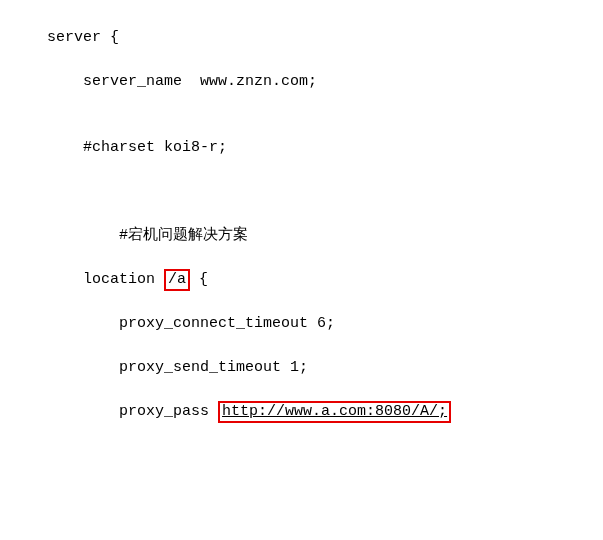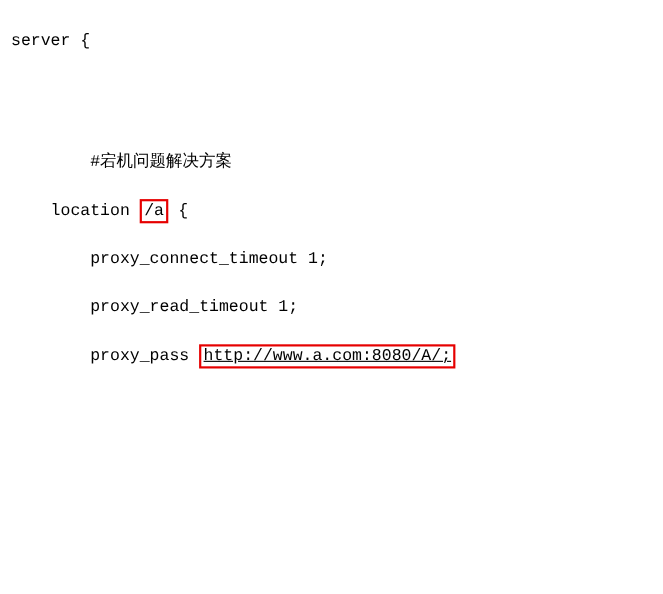--- a/index.html
+++ b/index.html
@@ -14,43 +14,46 @@
       height: 540px;
       overflow: hidden;
     }
     .code-container {
       padding: 5px 10px;
       white-space: pre;
     }
     .line {
       display: block;
       position: relative;
+      margin-left: 37px;
     }
     .red-box {
       border: 2px solid #e60000;
       padding: 0px 2px;
       display: inline-block;
       line-height: 18px;
     }
     .underline {
       text-decoration: underline;
     }
   </style>
 </head>
 <body>
 
 <div class="code-container">
 <span class="line">server {</span>
+<span class="line">    server_name  www.znzn.com;</span>
 <span class="line"></span>
+<span class="line">    #charset koi8-r;</span>
 <span class="line"></span>
 <span class="line"></span>
 <span class="line">        #宕机问题解决方案</span>
 <span class="line"><span>    location </span><span class="red-box">/a</span><span> {</span></span>
-<span class="line">        proxy_connect_timeout 1;</span>
-<span class="line">        proxy_read_timeout 1;</span>
+<span class="line">        proxy_connect_timeout 6;</span>
+<span class="line">        proxy_send_timeout 1;</span>
 <span class="line"><span>        proxy_pass </span><span class="red-box"><span class="underline">http://www.a.com:8080/A/;</span></span></span>
 
 
 
 
 
 
 
 
 

